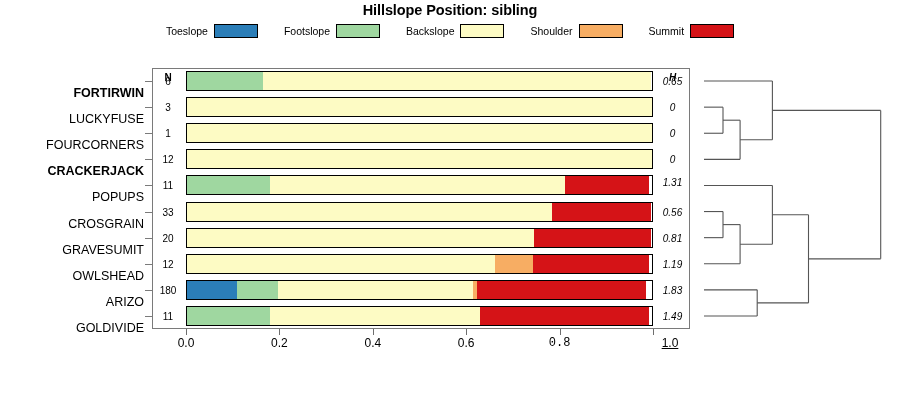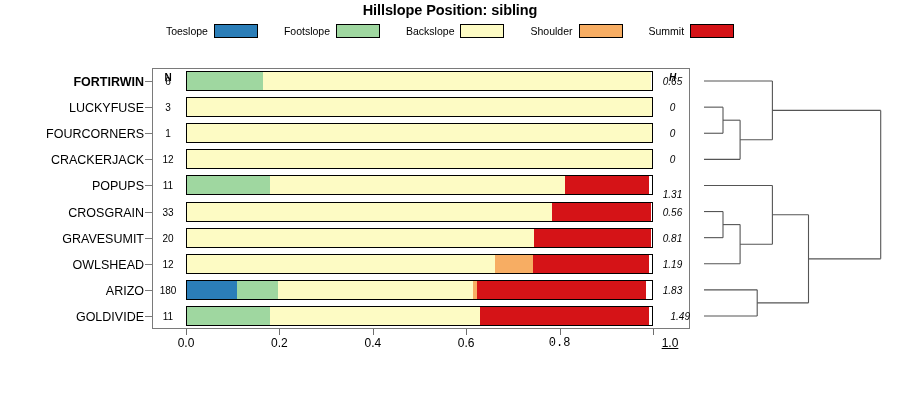--- a/index.html
+++ b/index.html
@@ -68,21 +68,21 @@
     width: 538px;
     height: 261px;
     border: 1px solid #7a7a7a;
     box-sizing: border-box;
   }
 
   
   #rowlabels {
     position: absolute;
     left: 0px;
-    top: 69px;
+    top: 80px;
     width: 148px;
     height: 261px;
   }
   .rowlabel {
     position: absolute;
     right: 4px;
     font-size: 12.5px;
     text-align: right;
     white-space: nowrap;
     transform: translateY(-50%);
@@ -256,21 +256,21 @@
       <div class="ytick" style="top: 237.65px;"></div>
       <div class="ytick" style="top: 263.75px;"></div>
       <div class="ytick" style="top: 289.85px;"></div>
       <div class="ytick" style="top: 315.95px;"></div>
     </div>
 
   <div id="rowlabels">
       <div class="rowlabel bold" style="top: 13.05px;">FORTIRWIN</div>
       <div class="rowlabel" style="top: 39.15px;">LUCKYFUSE</div>
       <div class="rowlabel" style="top: 65.25px;">FOURCORNERS</div>
-      <div class="rowlabel" style="top: 91.35px;">CRACKERJACK</div>
+      <div class="rowlabel" style="top: 91.35px; font-weight: bold;">CRACKERJACK</div>
       <div class="rowlabel" style="top: 117.45px;">POPUPS</div>
       <div class="rowlabel" style="top: 143.55px;">CROSGRAIN</div>
       <div class="rowlabel" style="top: 169.65px;">GRAVESUMIT</div>
       <div class="rowlabel" style="top: 195.75px;">OWLSHEAD</div>
       <div class="rowlabel" style="top: 221.85px;">ARIZO</div>
       <div class="rowlabel" style="top: 247.95px;">GOLDIVIDE</div>
     </div>
 
   <div id="panel"></div>
 
@@ -287,26 +287,26 @@
       <div class="nval" style="top: 221.85px;">180</div>
       <div class="nval" style="top: 247.95px;">11</div>
     </div>
 
   <div id="hcol">
     <div id="hheader">H</div>
   <div class="hval" style="top: 13.05px;">0.65</div>
       <div class="hval" style="top: 39.15px;">0</div>
       <div class="hval" style="top: 65.25px;">0</div>
       <div class="hval" style="top: 91.35px;">0</div>
-      <div class="hval" style="top: 126px; font-style: italic;">1.31</div>
+      <div class="hval" style="top: 114px; font-style: italic;">1.31</div>
       <div class="hval" style="top: 143.55px;">0.56</div>
       <div class="hval" style="top: 169.65px;">0.81</div>
       <div class="hval" style="top: 195.75px;">1.19</div>
       <div class="hval" style="top: 221.85px;">1.83</div>
-      <div class="hval" style="top: 247.95px; text-align: right;">1.49</div>
+      <div class="hval" style="top: 247.95px;">1.49</div>
     </div>
 
   <div id="bars">
       <div class="bar" style="top: 13.05px;">
         <div class="seg" style="width: 16.7%; background: rgb(159, 215, 160);"></div>
         <div class="seg" style="width: 83.3%; background: rgb(253, 251, 196);"></div>
       </div>
       <div class="bar" style="top: 39.15px;">
         <div class="seg" style="width: 100%; background: rgb(253, 251, 196);"></div>
       </div>

